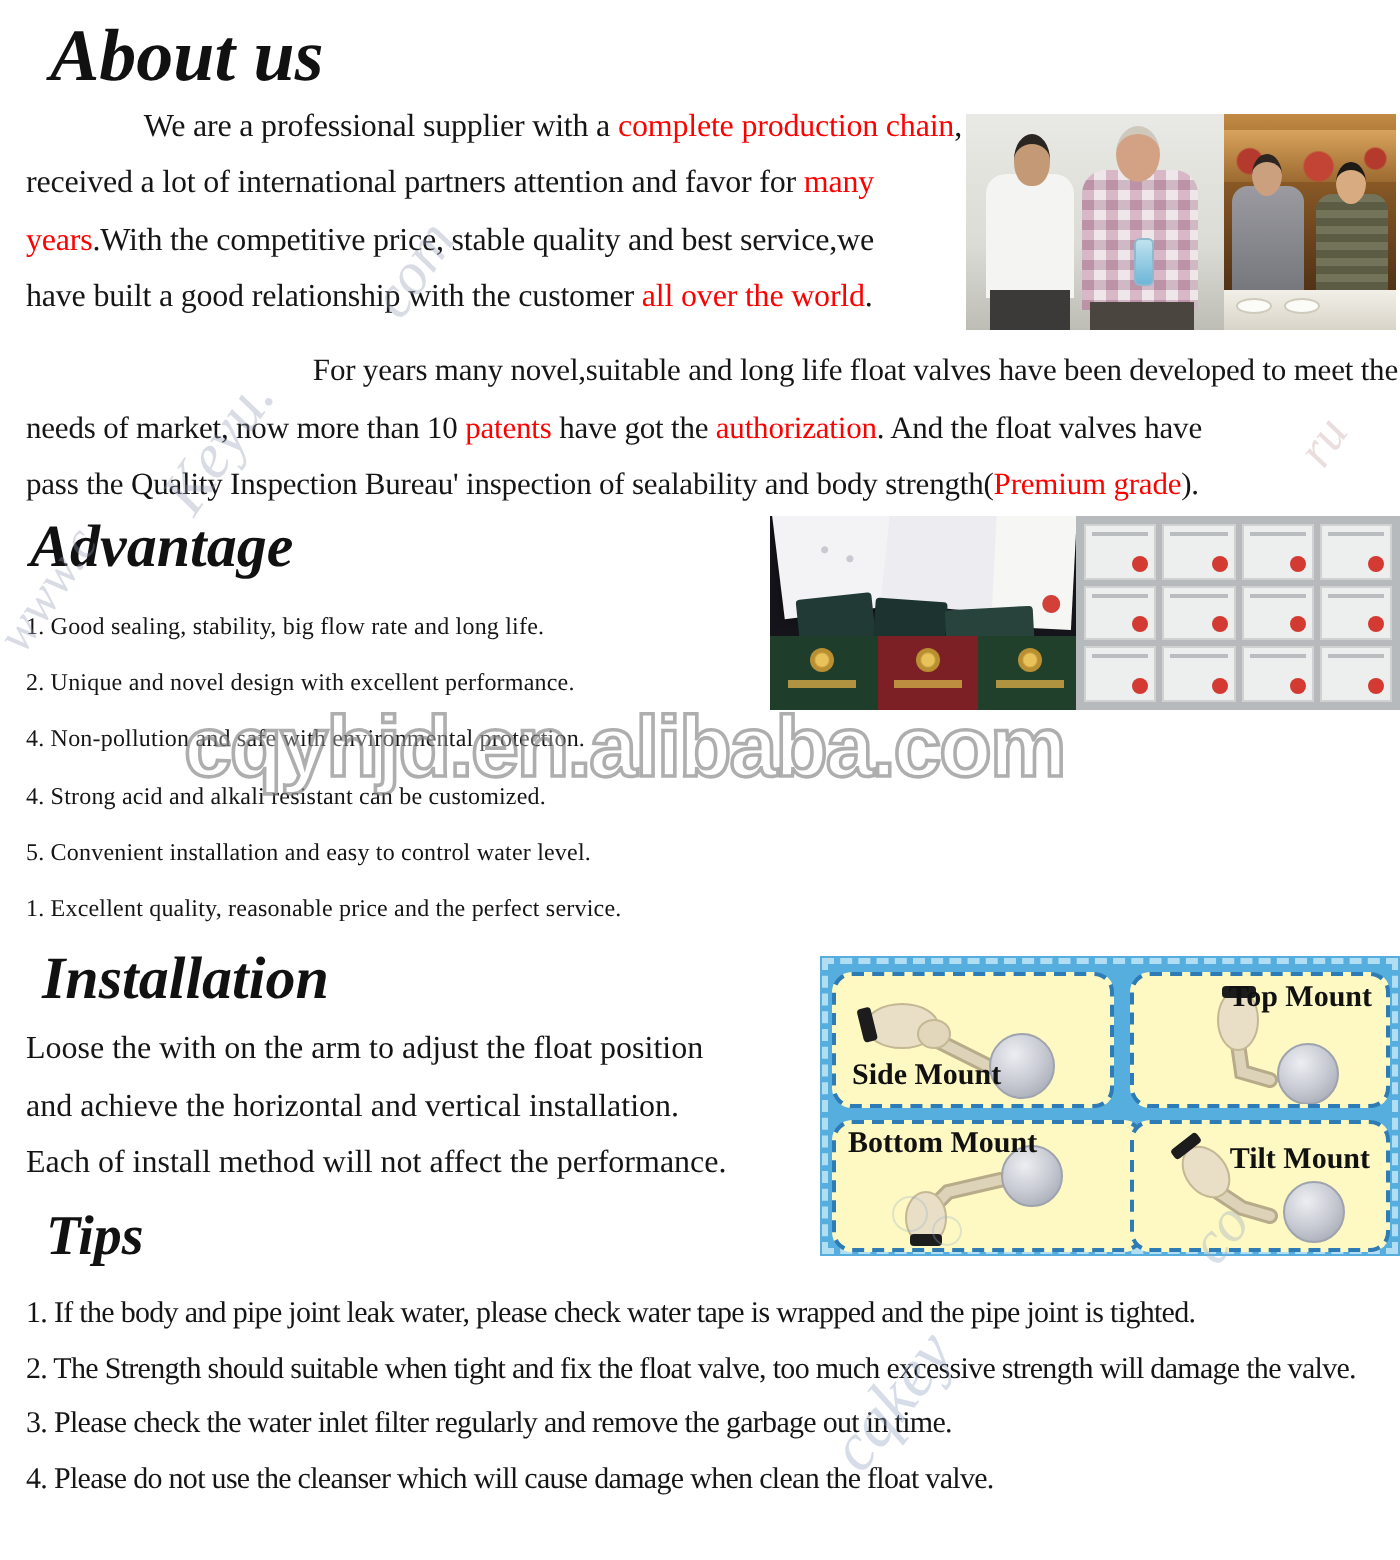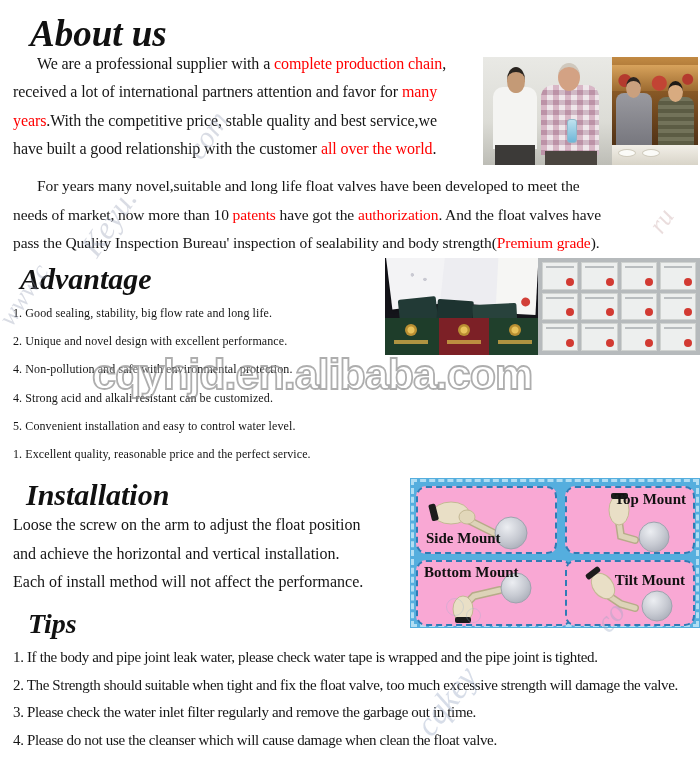--- a/index.html
+++ b/index.html
@@ -1,27 +1,27 @@
 <!DOCTYPE html>
 <html><head>
 <meta charset="utf-8">
 <style>
   html,body{margin:0;padding:0;background:#ffffff;}
   .page{position:relative;width:700px;height:780px;background:#fff;overflow:hidden;
         font-family:"Liberation Serif", serif;color:#151515;}
-  h1,h2{margin:12px;font-weight:600;font-style:italic;font-family:"Liberation Serif",serif;color:#111;}
+  h1,h2{margin:7px;font-weight:600;font-style:italic;font-family:"Liberation Serif",serif;color:#111;}
   .h-about{position:absolute;left:18px;top:0px;font-size:37px;}
   .h-adv{position:absolute;left:8px;top:250px;font-size:30px;}
   .h-inst{position:absolute;left:14px;top:466px;font-size:30px;}
   .h-tips{position:absolute;left:16px;top:596px;font-size:28px;}
 
   .tblock{position:absolute;}
   .tline{white-space:nowrap;font-size:16px;line-height:28.4px;letter-spacing:-0.1px;}
   .tline .red{color:#ff0000;}
-  .indent .tline:first-child{text-indent:24px;}
+  .indent .tline:first-child{text-indent:24px;text-align:right;}
 
   .para1{left:13px;top:50px;width:468px;}
   .para2{left:13px;top:172px;width:686px;}
   .para2 .tline{font-size:15.5px;line-height:28.6px;}
 
   .adv-list{left:13px;top:299px;}
   .adv-list .item{white-space:nowrap;font-size:12px;line-height:28.2px;letter-spacing:0.1px;}
 
   .inst-lines{left:13px;top:511px;}
   .inst-lines .item{white-space:nowrap;font-size:16px;line-height:28.6px;}
@@ -90,21 +90,21 @@
   .certR{position:absolute;left:538px;top:258px;width:162px;height:97px;overflow:hidden;background:#b6babc;
         display:grid;grid-template-columns:repeat(4,1fr);gap:3px;padding:4px;box-sizing:border-box;}
   .certR .card{position:relative;background:#edefee;border:1px solid #cfd2d0;}
   .certR .card:before{content:"";position:absolute;left:3px;top:3px;right:3px;height:2px;background:#b9bdbf;}
   .certR .card:after{content:"";position:absolute;right:3px;bottom:3px;width:8px;height:8px;border-radius:50%;background:#d23a32;}
 
   
   .diagram{position:absolute;left:410px;top:478px;width:290px;height:150px;background:#55aede;
         border:0;box-sizing:border-box;}
   .diagram:before{content:"";position:absolute;inset:1px;border:3px dashed rgba(210,238,250,.75);pointer-events:none;}
-  .panel{position:absolute;background:#f9a8d4;border:2px dashed #2e7cb5;border-radius:10px;box-sizing:border-box;}
+  .panel{position:absolute;background:#fef9c3;border:2px dashed #2e7cb5;border-radius:10px;box-sizing:border-box;}
   .p-side{left:6px;top:8px;width:141px;height:68px;}
   .p-top{left:155px;top:8px;width:130px;height:68px;}
   .p-bottom{left:6px;top:82px;width:156px;height:66px;}
   .p-tilt{left:155px;top:82px;width:130px;height:66px;}
   .plabel{position:absolute;font-family:"Liberation Serif",serif;font-weight:700;font-size:15px;color:#111;}
   .lab-side{left:8px;bottom:5px;}
   .lab-top{right:7px;top:3px;}
   .lab-bottom{left:6px;top:2px;}
   .lab-tilt{right:8px;top:10px;}
   .panel svg{position:absolute;left:0;top:0;}
@@ -211,21 +211,21 @@
     <div class="card"></div>
       <div class="card"></div>
     <div class="card"></div>
       <div class="card"></div>
     <div class="card"></div>
       <div class="card"></div>
   </div>
 
   <h2 class="h-inst">Installation</h2>
   <div class="tblock inst-lines">
-      <div class="item">Loose the screw on the arm to adjust the float position</div>
+      <div class="item">Loose the with on the arm to adjust the float position</div>
       <div class="item">and achieve the horizontal and vertical installation.</div>
       <div class="item">Each of install method will not affect the performance.</div>
     </div>
 
   <div class="diagram">
     <svg width="0" height="0" style="position:absolute">
         <defs>
       <radialGradient id="ballGrad" cx="38%" cy="32%" r="75%">
         <stop offset="0%" stop-color="#eceef2"></stop>
             <stop offset="60%" stop-color="#c7cad2"></stop>

